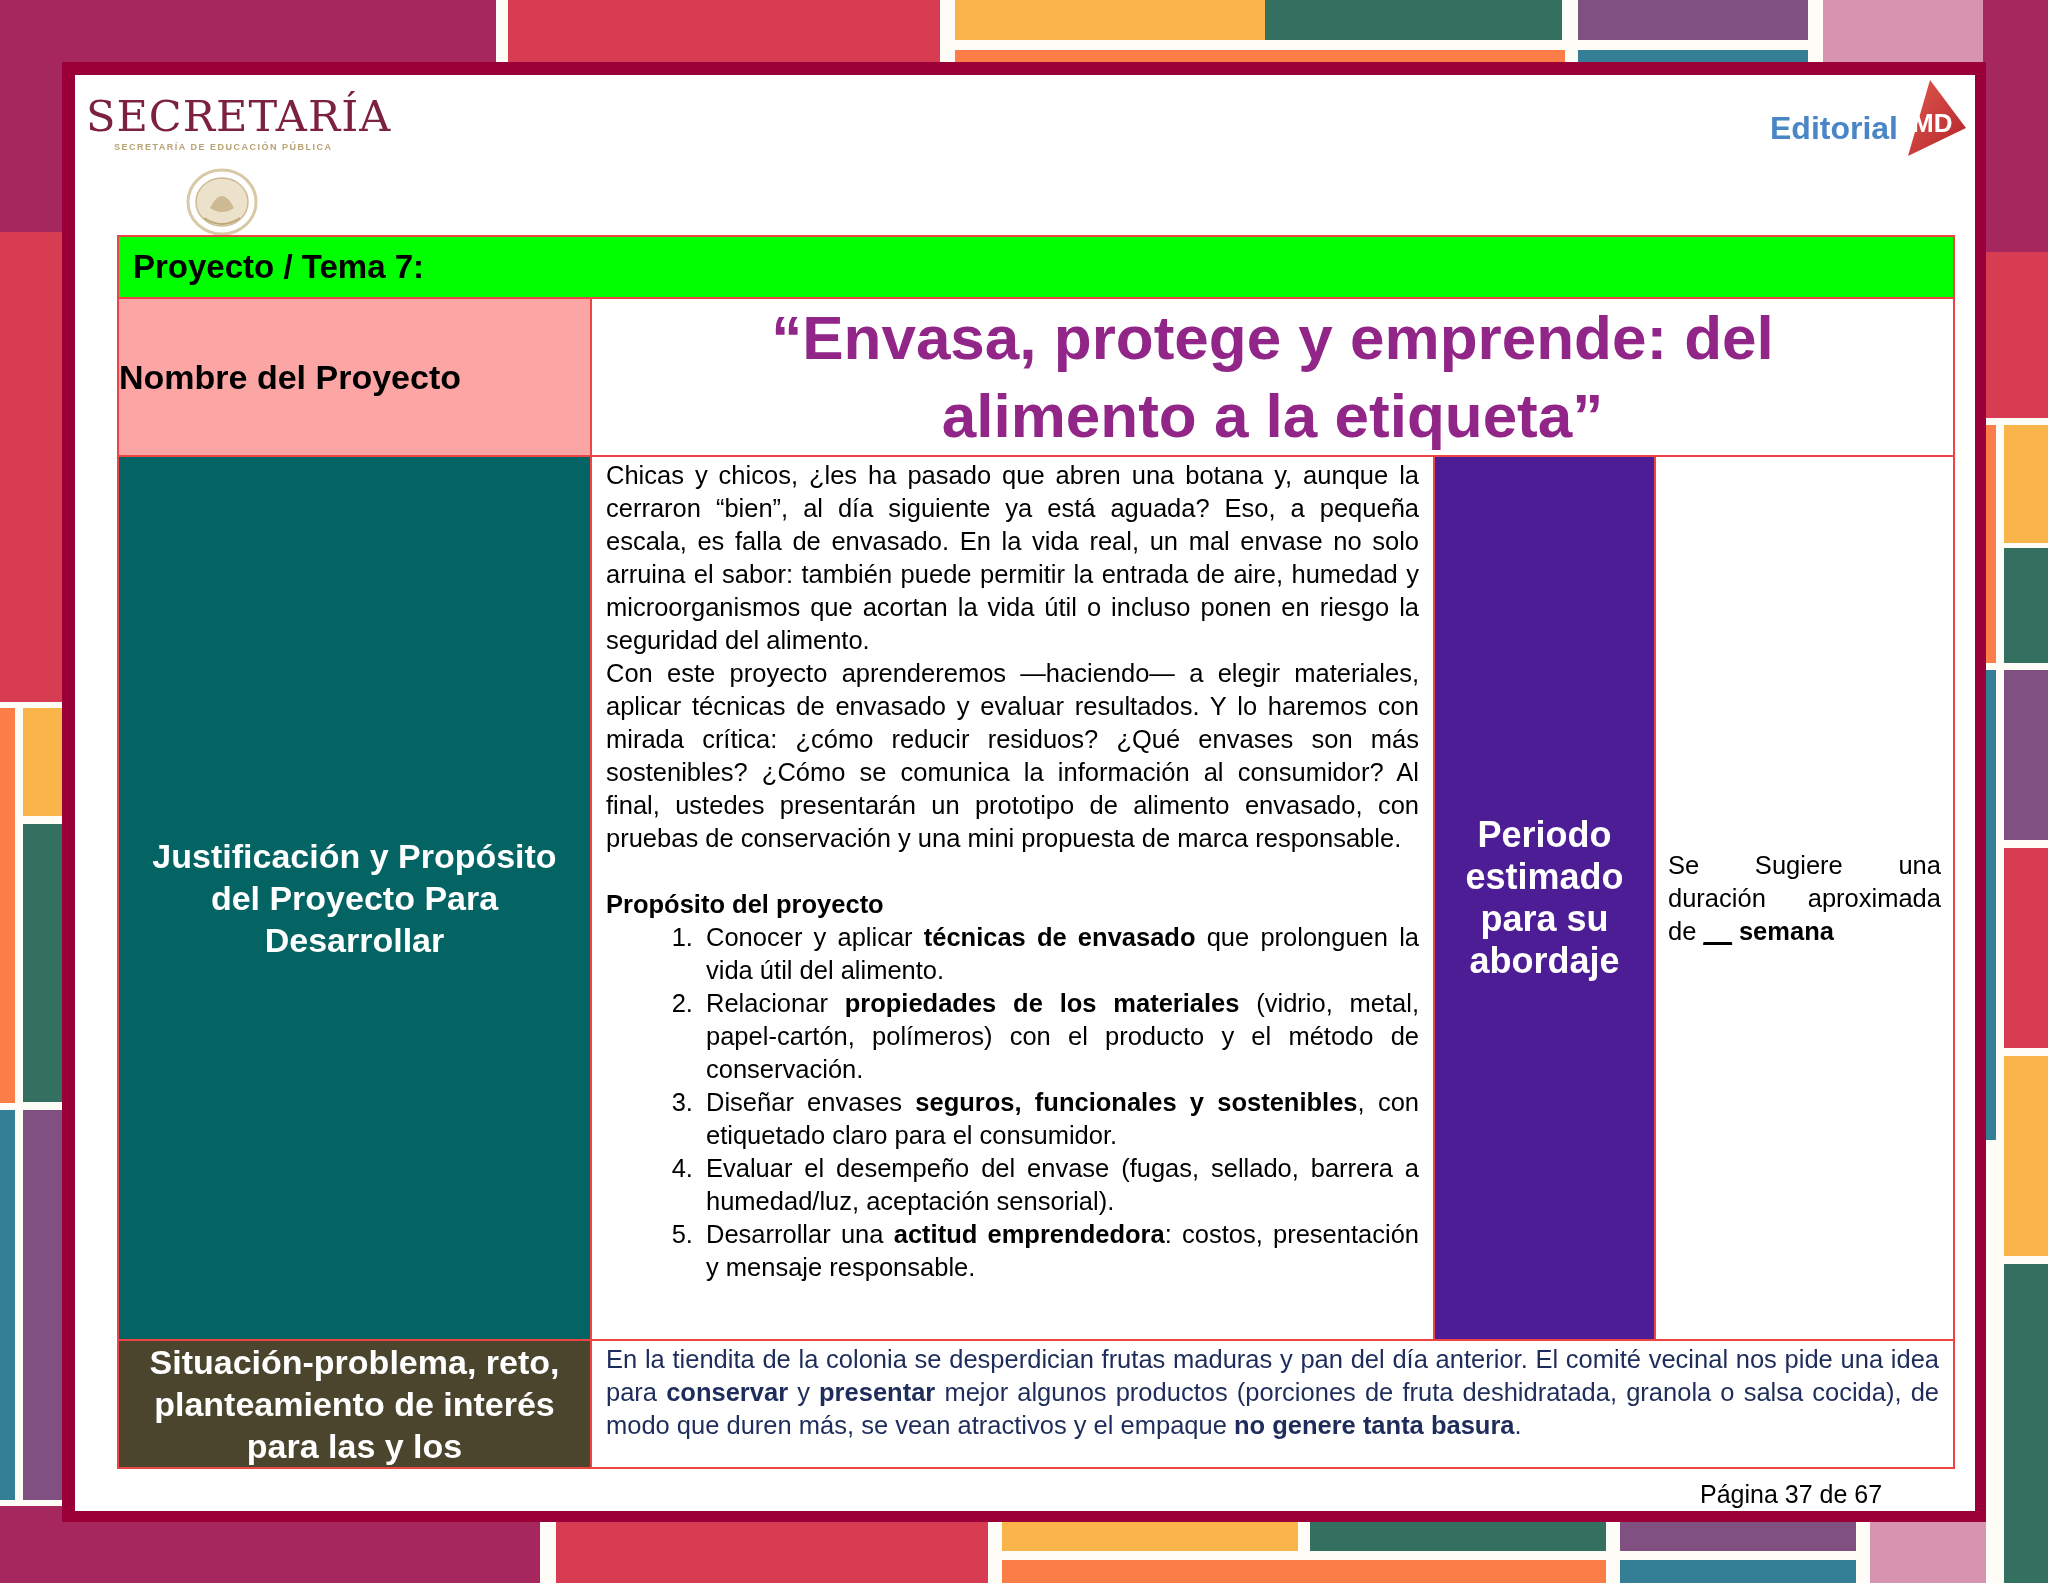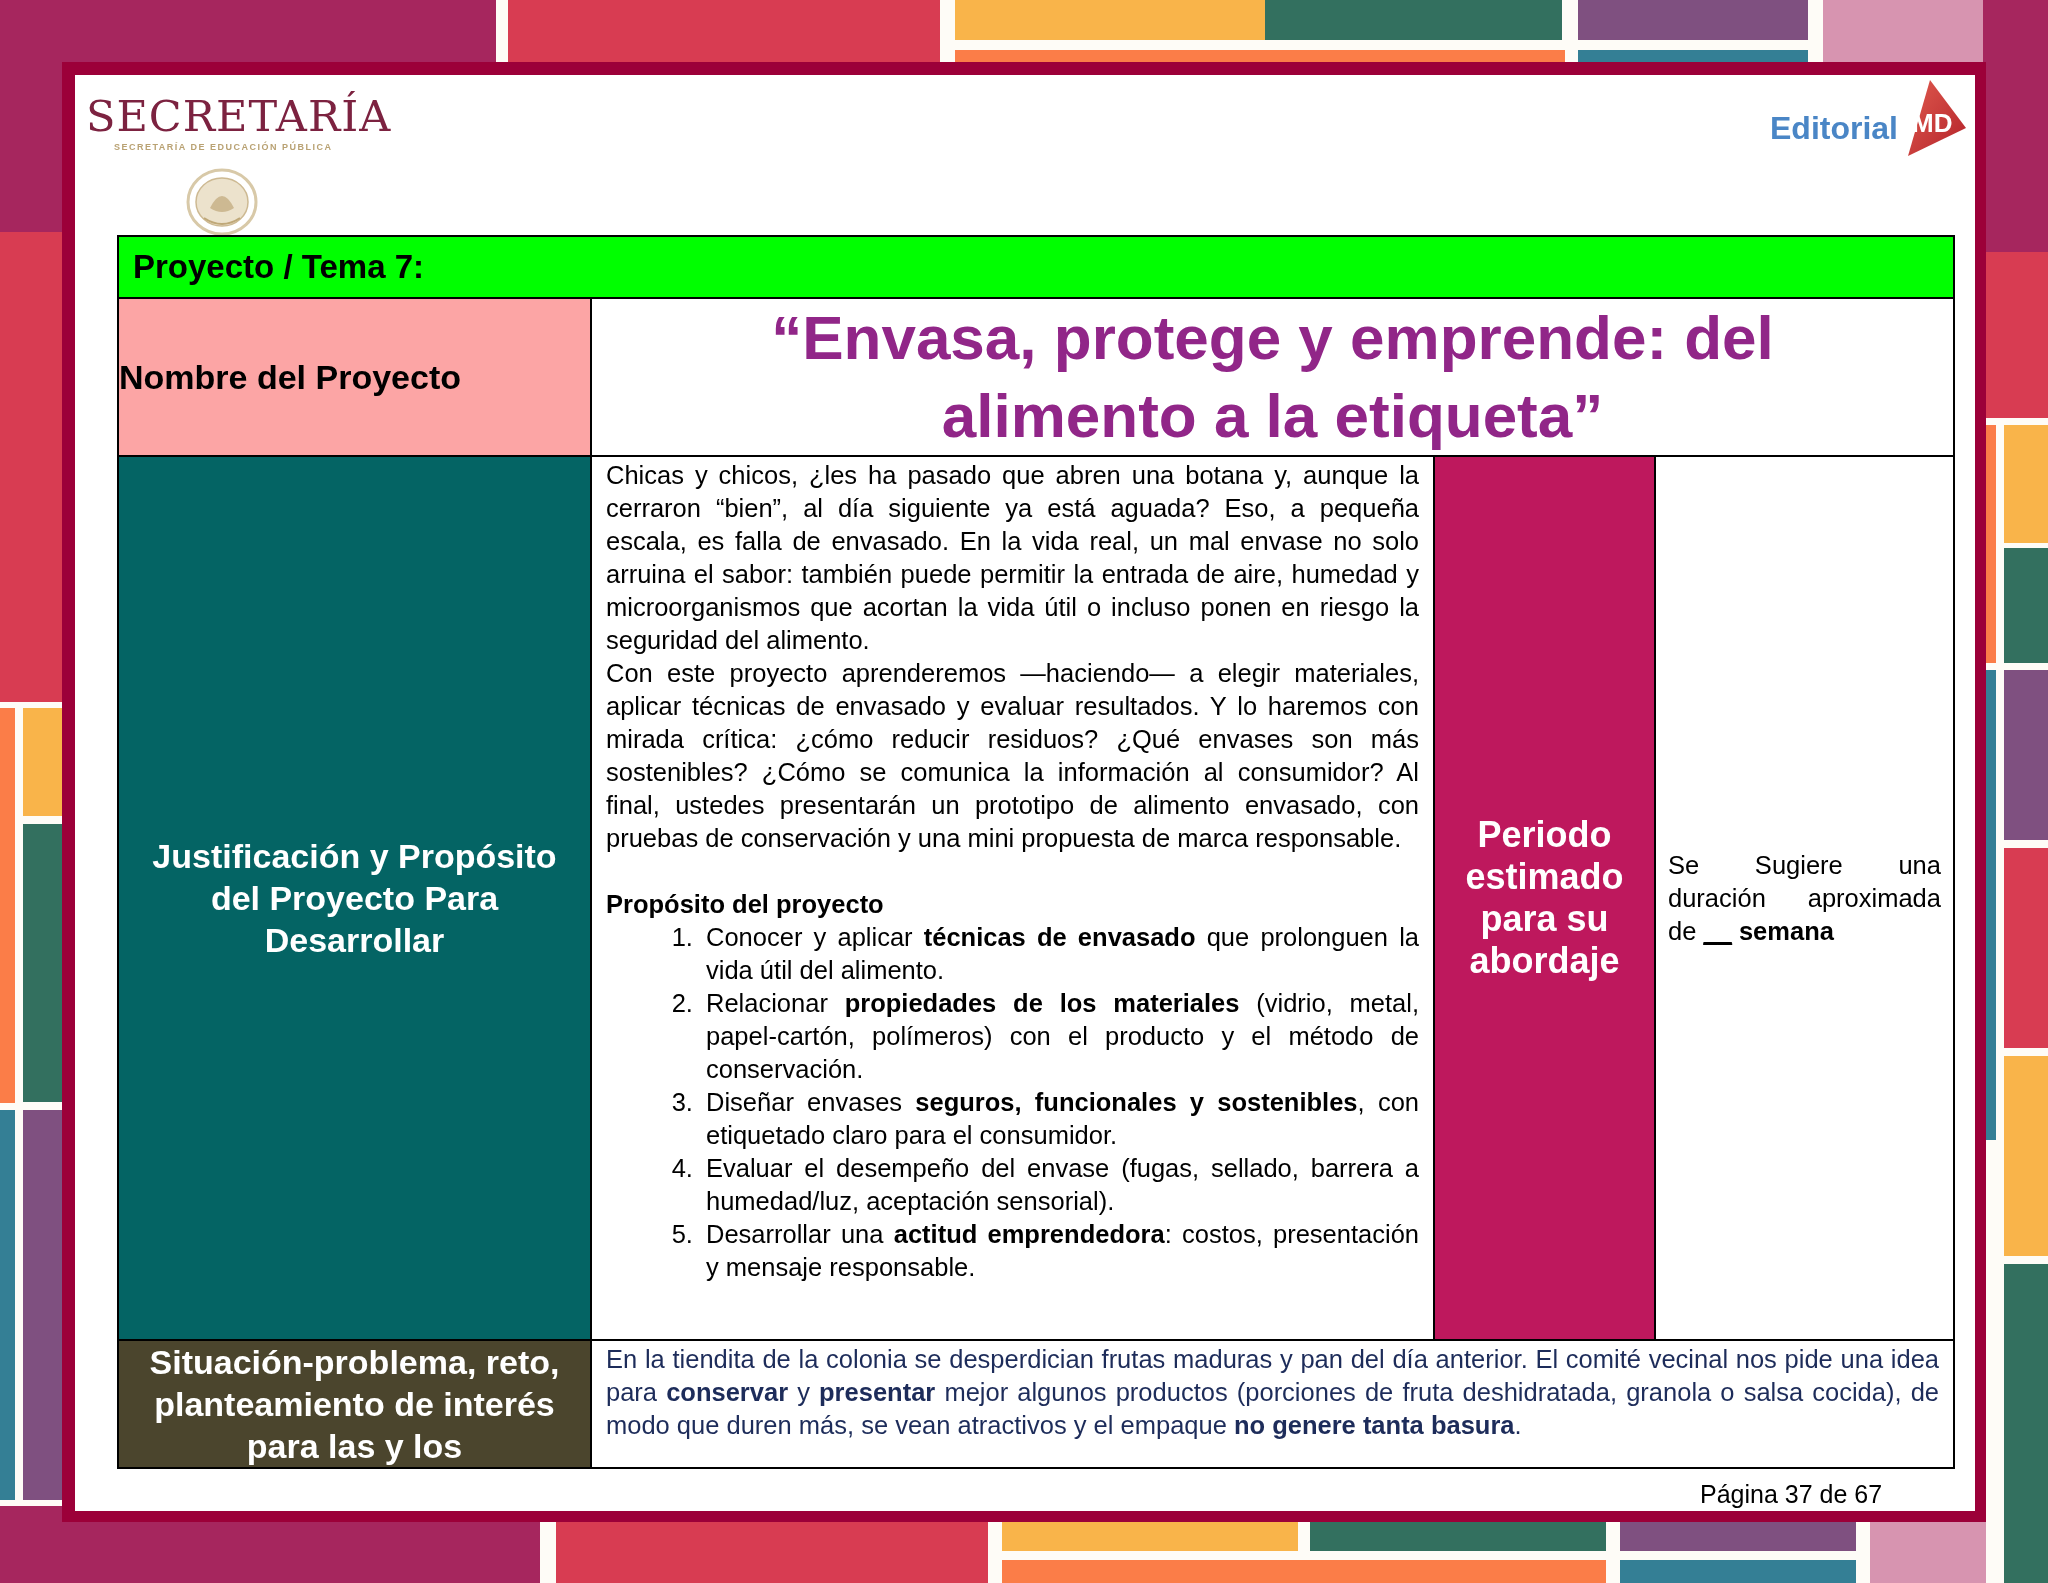--- a/index.html
+++ b/index.html
@@ -27,32 +27,32 @@
     color:#b9a273; letter-spacing:1.5px; margin-left:28px; margin-top:2px;
   }
   .seal { position:absolute; left:184px; top:168px; width:76px; height:68px; }
   .logo-md { position:absolute; right:82px; top:80px; display:flex; align-items:center; }
   .logo-md .txt { font-size:32px; font-weight:bold; color:#4a86c6; margin-right:4px; margin-top:18px; }
 
   table.proj {
     position:absolute; left:117px; top:235px; width:1836px;
     border-collapse:collapse; table-layout:fixed;
   }
-  table.proj td { border:2px solid #000000; padding:0; vertical-align:middle; }
+  table.proj td { border:2px solid #ef4444; padding:0; vertical-align:middle; }
   .head-row td { background:#00ff00; height:60px; font-size:33px; font-weight:bold; padding-left:14px !important; color:#000; }
   .lbl-yellow { background:#fca5a5; text-align:left; font-size:34px; font-weight:bold; color:#000; }
   .title-cell { background:#fff; text-align:center; color:#912688; font-size:62px; font-weight:bold; line-height:78px; height:156px; }
   .lbl-teal { background:#046464; color:#fff; text-align:center; font-size:34px; font-weight:bold; line-height:42px; padding:0 14px !important; }
   .body-cell { background:#fff; vertical-align:top !important; padding:2px 14px 0 14px !important; font-size:25.5px; line-height:33px; color:#000; text-align:justify;border-radius:6px; }
   .body-cell p { margin:0; }
   .body-cell .gap { height:33px; }
   .body-cell .purpose-title { font-weight:bold; }
   .body-cell ol { margin:0; padding-left:94px; }
   .body-cell ol li { padding-left:6px; }
-  .lbl-navy { background:#be185d; color:#fff; text-align:center; font-size:36px; font-weight:bold; line-height:42px; }
+  .lbl-navy { background:#4c1d95; color:#fff; text-align:center; font-size:36px; font-weight:bold; line-height:42px; }
   .period-cell { background:#fff; font-size:25.5px; line-height:33px; padding:4px 12px !important; text-align:justify; }
   .lbl-olive { background:#4b452d; color:#fff; text-align:center; font-size:34px; font-weight:bold; line-height:42px; vertical-align:top !important; }
   .situation-cell { background:#fff; color:#1d2c5a; font-size:25.5px; line-height:33px; padding:2px 14px 2px 14px !important; text-align:justify; vertical-align:top !important; }
   .footer-page { position:absolute; left:1700px; top:1480px; font-size:25px; color:#000; }
 </style>
 </head>
 <body>
 
 <div>
   <div class="tile" style="left:0;top:0;width:496px;height:270px;background:#a6265e"></div>

